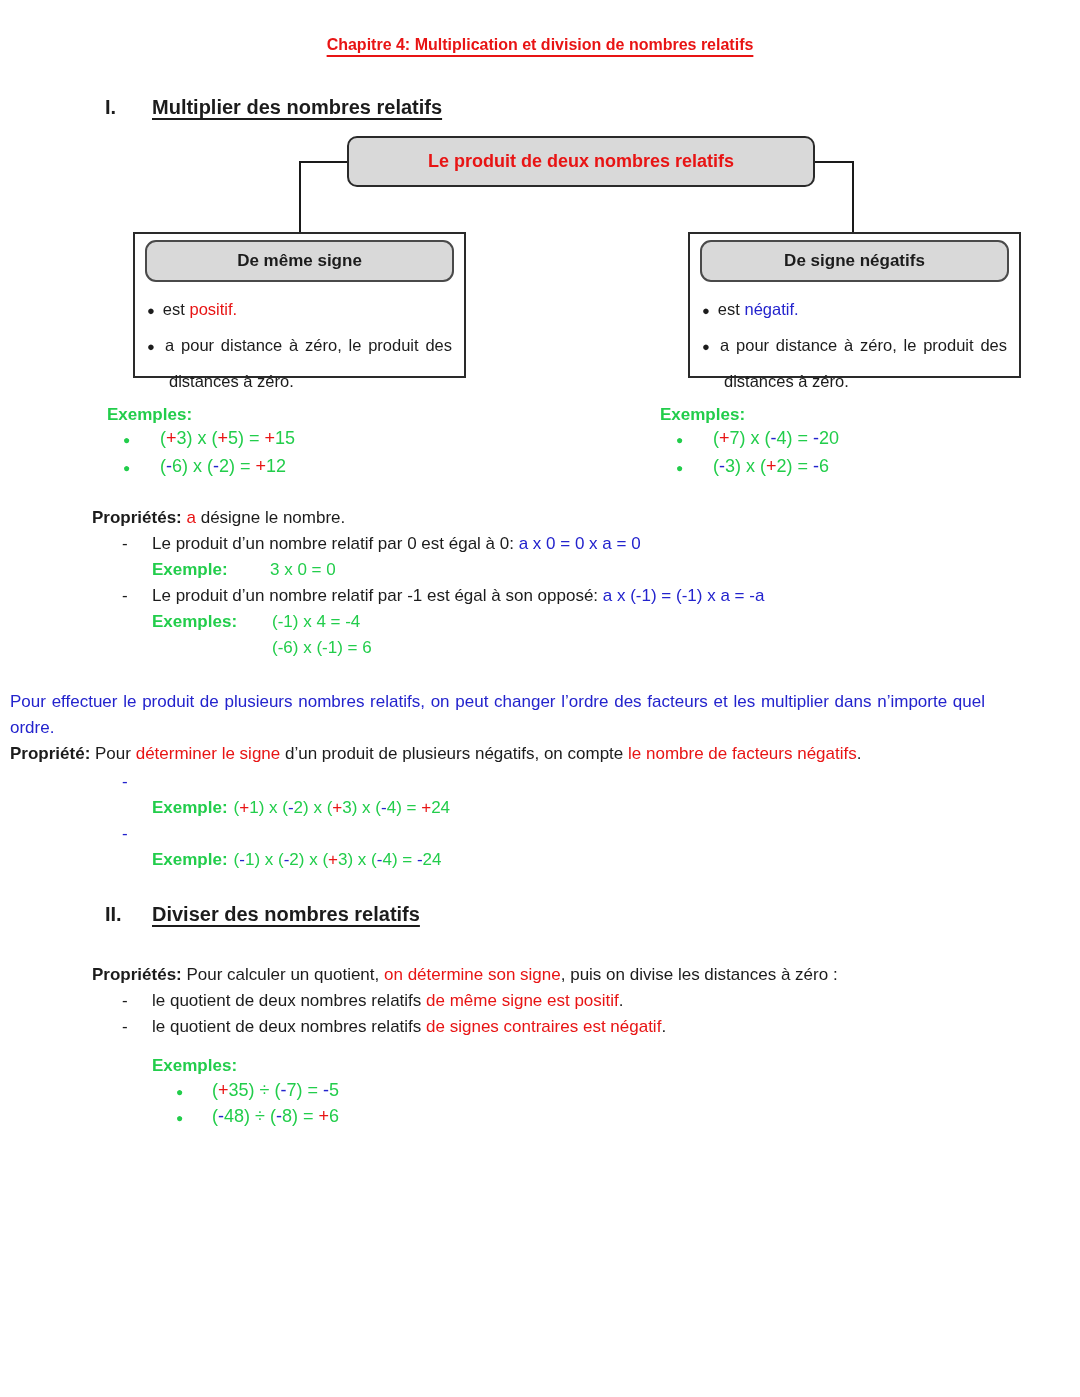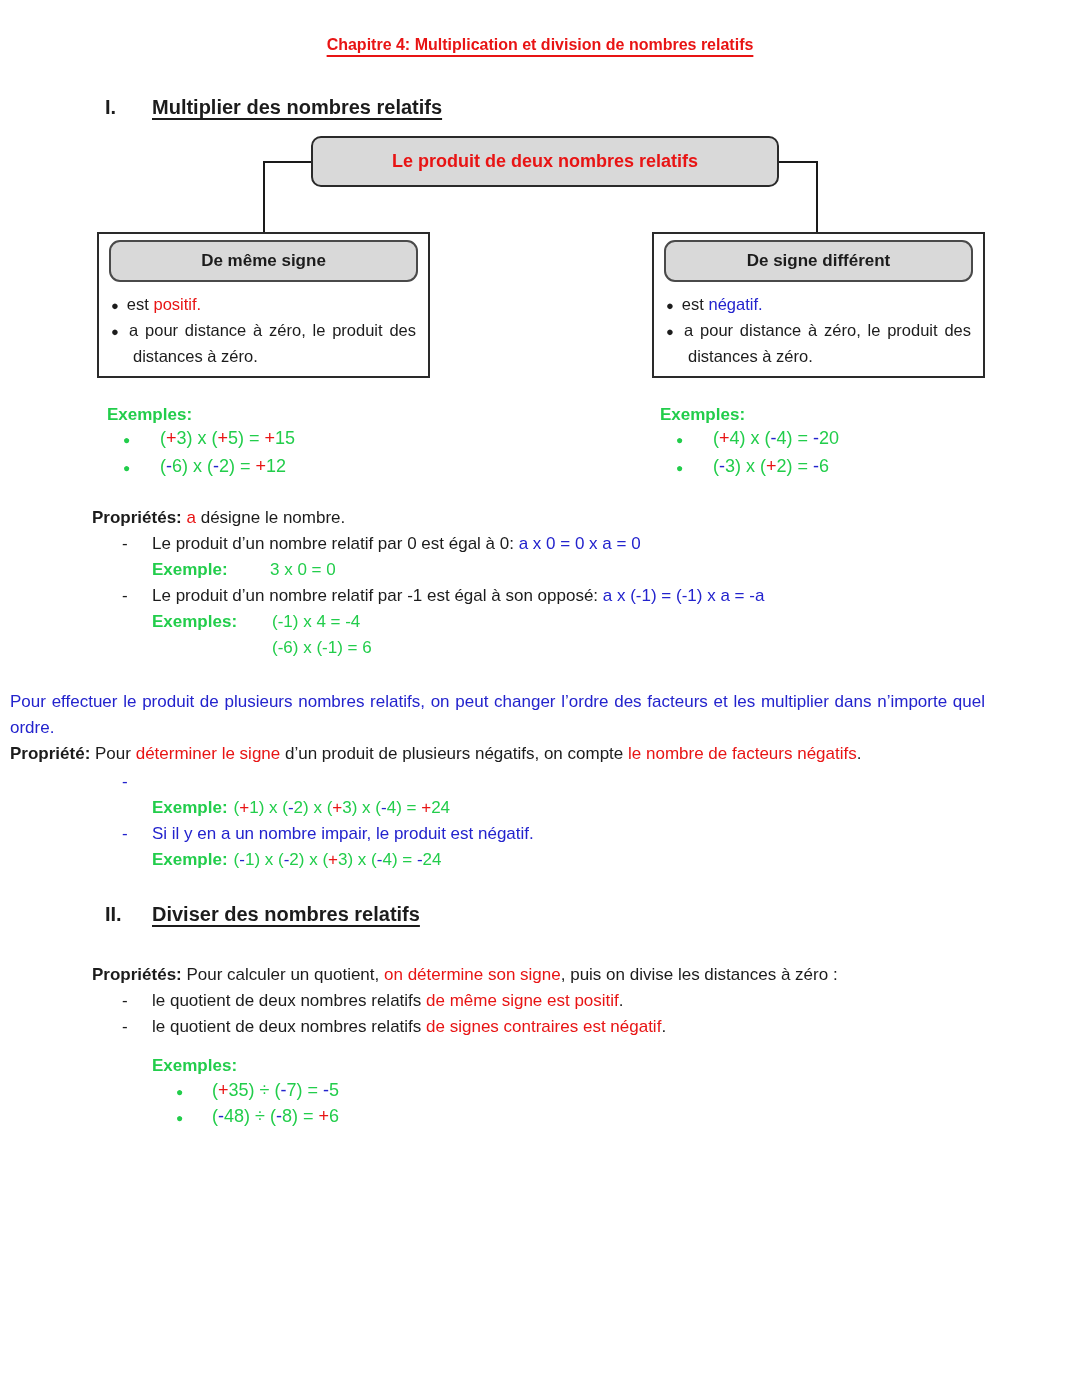--- a/index.html
+++ b/index.html
@@ -34,21 +34,21 @@
   .section-heading .numeral { margin-left:105px; width:47px; }
   .section-heading .heading-text {
     text-decoration:underline;
     text-decoration-thickness:2px;
     text-underline-offset:4px;
   }
   .heading-1 { margin-top:42px; }
   .heading-2 { margin-top:30px; }
 
   
-  .diagram { position:relative; height:242px; margin-top:17px; }
+  .diagram { position:relative; height:242px; margin-top:17px;margin-left:36px; }
   .root-box {
     position:absolute; left:311px; top:0; width:468px; height:51px;
     background:#d9d9d9; border:2px solid #2a2a2a; border-radius:10px;
     display:flex; align-items:center; justify-content:center;
     font-size:18px; font-weight:bold; color:#e81414;
   }
   .connector-left {
     position:absolute; left:263px; top:25px; width:48px; height:71px;
     border-left:2px solid #1a1a1a; border-top:2px solid #1a1a1a;
   }
@@ -61,21 +61,21 @@
     background:#ffffff; border:2px solid #2a2a2a;
   }
   .panel-left  { left:97px; }
   .panel-right { left:652px; }
   .panel-header {
     margin:6px 10px 0 10px; height:42px;
     background:#d9d9d9; border:2px solid #4a4a4a; border-radius:11px;
     display:flex; align-items:center; justify-content:center;
     font-size:17px; font-weight:bold;
   }
-  .panel-bullets { margin:10px 12px 0 12px; font-size:16.5px; line-height:25px; }
+  .panel-bullets { margin:10px 12px 0 12px; font-size:16.5px; line-height:35px; }
   .panel-bullet { padding-left:22px; text-indent:-22px; text-align:justify; }
   .panel-bullet .blt { font-size:13px; margin-right:8px; }
 
   
   .examples-row { position:relative; height:78px; margin-top:27px; }
   .examples-col { position:absolute; top:0; }
   .examples-col-left  { left:107px; }
   .examples-col-right { left:660px; }
   .ex-label { font-size:17px; font-weight:bold; color:#22cd4b; }
   .ex-item { display:flex; align-items:baseline; font-size:18px; line-height:26px; }
@@ -122,21 +122,21 @@
 
     <div class="panel panel-left">
       <div class="panel-header">De même signe</div>
       <div class="panel-bullets">
         <div class="panel-bullet"><span class="blt">●</span><span><span class="c-black">est </span><span class="c-red">positif.</span></span></div>
         <div class="panel-bullet"><span class="blt">●</span><span><span class="c-black">a pour distance à zéro, le produit des distances à zéro.</span></span></div>
       </div>
     </div>
 
     <div class="panel panel-right">
-      <div class="panel-header">De signe différent</div>
+      <div class="panel-header">De signe négatifs</div>
       <div class="panel-bullets">
         <div class="panel-bullet"><span class="blt">●</span><span><span class="c-black">est </span><span class="c-blue">négatif.</span></span></div>
         <div class="panel-bullet"><span class="blt">●</span><span><span class="c-black">a pour distance à zéro, le produit des distances à zéro.</span></span></div>
       </div>
     </div>
   </div>
 
   <div class="examples-row">
     <div class="examples-col examples-col-left">
       <div class="ex-label">Exemples:</div>
@@ -146,21 +146,21 @@
         </div>
       <div class="ex-item">
           <span class="dot">●</span>
           <span><span class="c-green">(</span><span class="c-blue">-</span><span class="c-green">6) x (</span><span class="c-blue">-</span><span class="c-green">2) = </span><span class="c-red">+</span><span class="c-green">12</span></span>
         </div>
     </div>
     <div class="examples-col examples-col-right">
       <div class="ex-label">Exemples:</div>
       <div class="ex-item">
           <span class="dot">●</span>
-          <span><span class="c-green">(</span><span class="c-red">+</span><span class="c-green">4) x (</span><span class="c-blue">-</span><span class="c-green">4) = </span><span class="c-blue">-</span><span class="c-green">20</span></span>
+          <span><span class="c-green">(</span><span class="c-red">+</span><span class="c-green">7) x (</span><span class="c-blue">-</span><span class="c-green">4) = </span><span class="c-blue">-</span><span class="c-green">20</span></span>
         </div>
       <div class="ex-item">
           <span class="dot">●</span>
           <span><span class="c-green">(</span><span class="c-blue">-</span><span class="c-green">3) x (</span><span class="c-red">+</span><span class="c-green">2) = </span><span class="c-blue">-</span><span class="c-green">6</span></span>
         </div>
     </div>
   </div>
 
   <div class="body-block mt-props">
     <div><span class="c-black bold">Propriétés: </span><span class="c-red">a</span><span class="c-black"> désigne le nombre.</span></div>
@@ -189,21 +189,20 @@
 
   <div class="body-block mt-pair">
     <div class="dash-row">
       <span class="dash c-blue">-</span>
     </div>
     <div class="example-line">
       <span class="ex-inline-label gap6">Exemple:</span><span><span class="c-green">(</span><span class="c-red">+</span><span class="c-green">1) x (</span><span class="c-blue">-</span><span class="c-green">2) x (</span><span class="c-red">+</span><span class="c-green">3) x (</span><span class="c-blue">-</span><span class="c-green">4) = </span><span class="c-red">+</span><span class="c-green">24</span></span>
     </div>
     <div class="dash-row">
       <span class="dash c-blue">-</span>
-      <span><span class="c-blue">Si il y en a un nombre impair, le produit est négatif.</span></span>
     </div>
     <div class="example-line">
       <span class="ex-inline-label gap6">Exemple:</span><span><span class="c-green">(</span><span class="c-blue">-</span><span class="c-green">1) x (</span><span class="c-blue">-</span><span class="c-green">2) x (</span><span class="c-red">+</span><span class="c-green">3) x (</span><span class="c-blue">-</span><span class="c-green">4) = </span><span class="c-blue">-</span><span class="c-green">24</span></span>
     </div>
   </div>
 
   <div class="section-heading heading-2">
     <span class="numeral">II.</span>
     <span class="heading-text">Diviser des nombres relatifs</span>
   </div>

